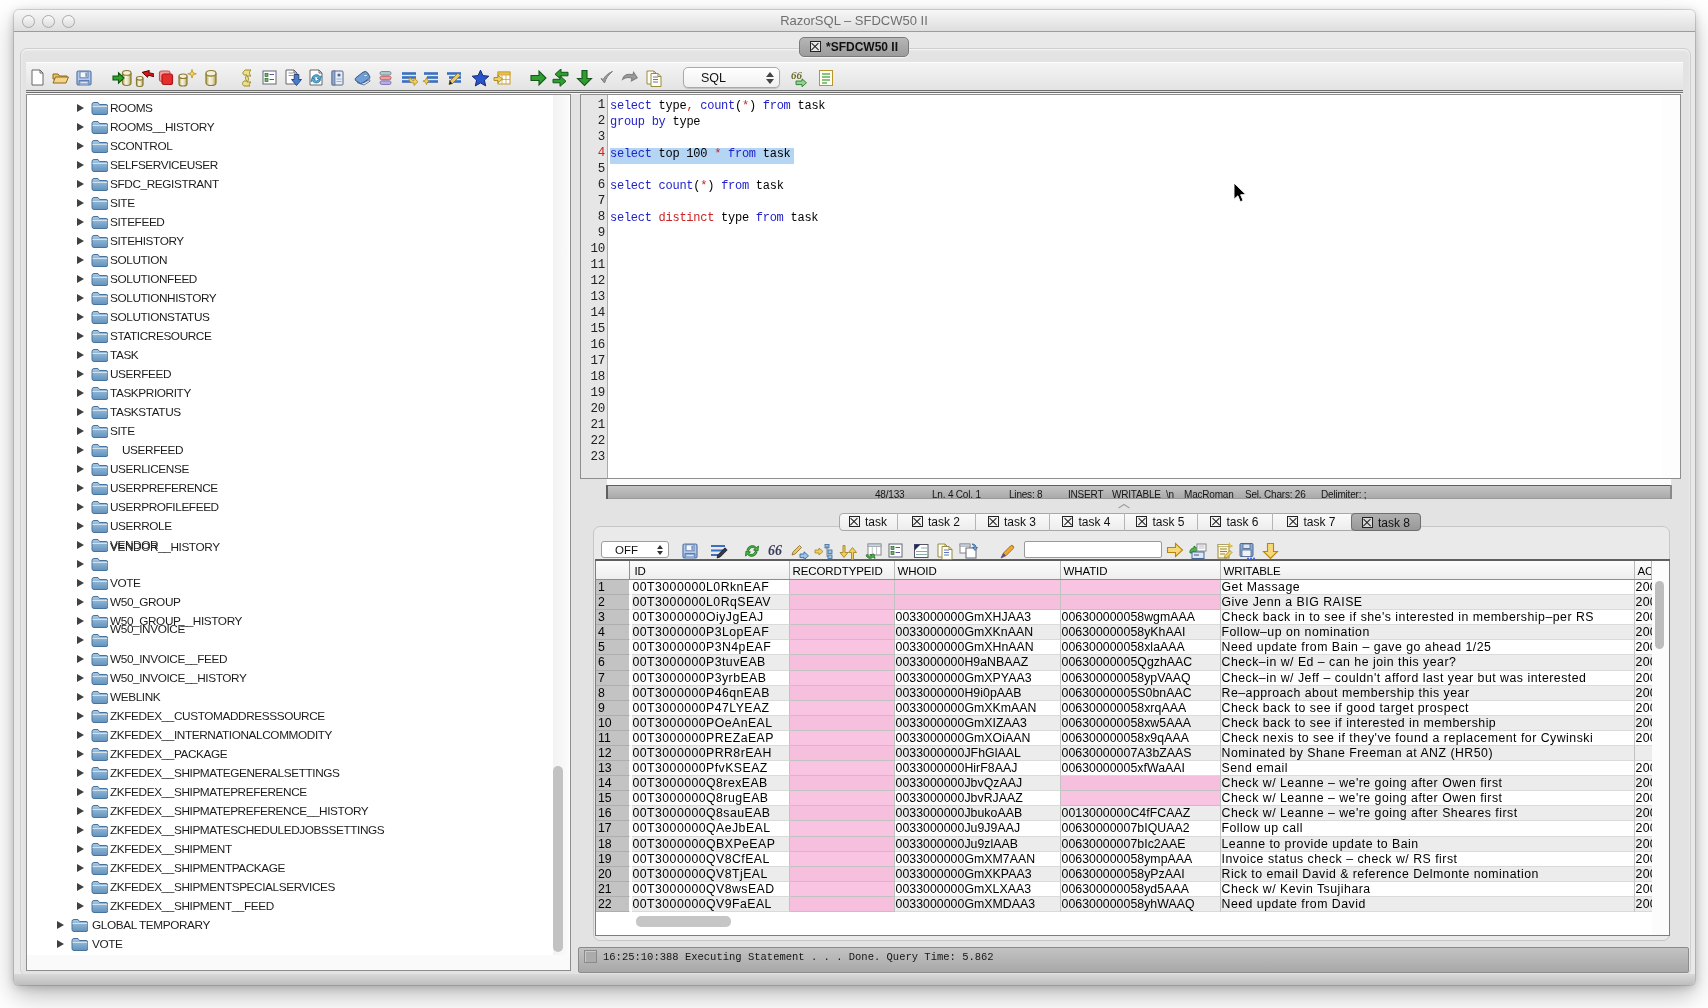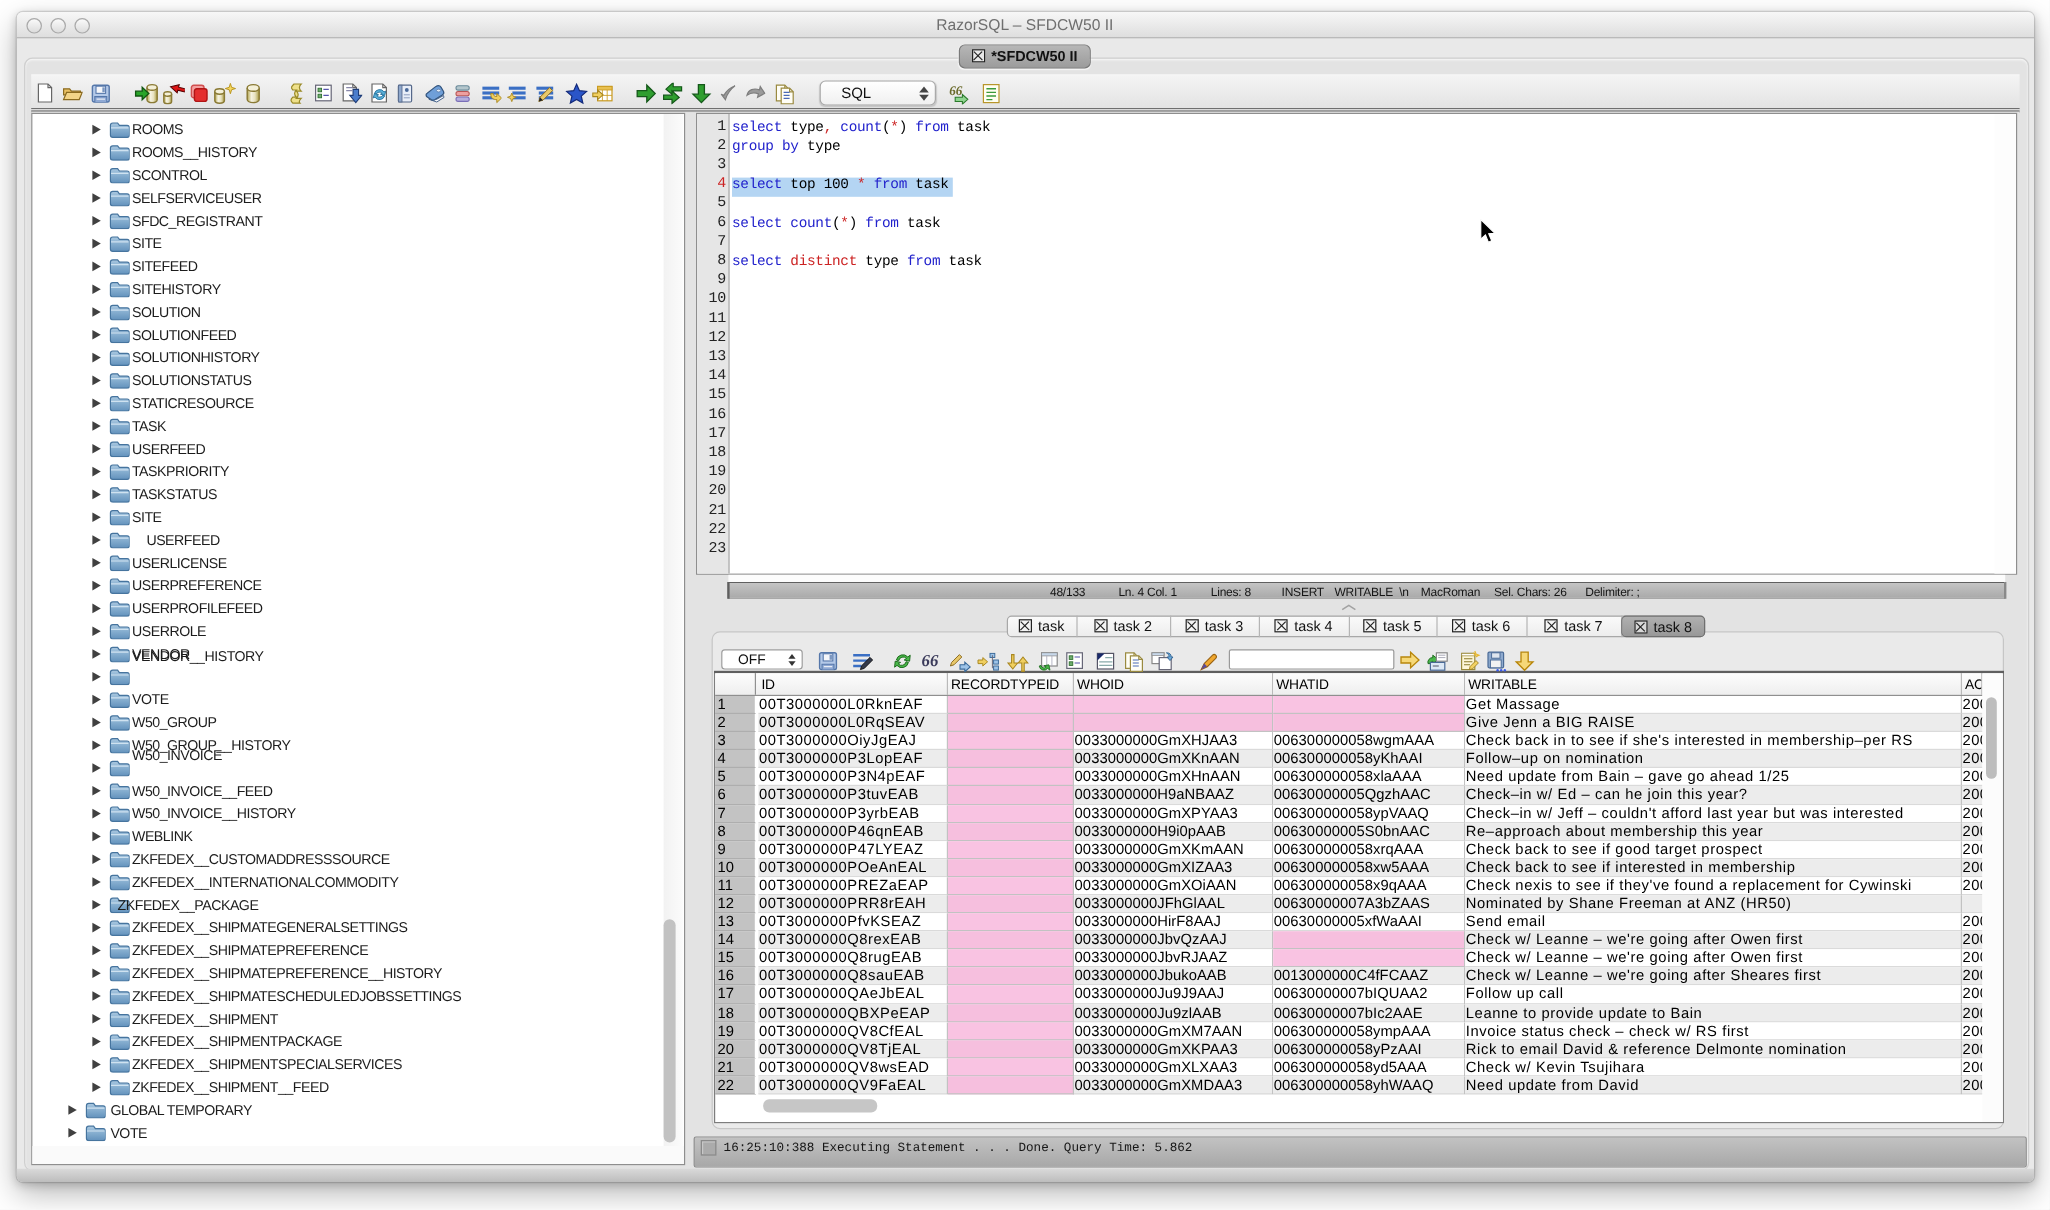--- a/index.html
+++ b/index.html
@@ -448,21 +448,21 @@
     <path d="M1 3.5 q0 -2 2 -2 h4 l1.5 2 h6.5 q2 0 2 2 v6 q0 2 -2 2 h-12 q-2 0 -2 -2 z" fill="url(#fg)" stroke="#46749e" stroke-width="1"></path>
     <path d="M1.5 5.5 h14.5" stroke="#cfe2f0" stroke-width="1" fill="none"></path>
   </svg>
 <div class="tree-row" style="left:110px;top:725.5px">ZKFEDEX__INTERNATIONALCOMMODITY</div>
 <div class="tri" style="left:77px;top:749.5px"></div>
 <svg class="fold" style="left:91px;top:747px" width="17" height="14" viewBox="0 0 17 14">
     <defs></defs>
     <path d="M1 3.5 q0 -2 2 -2 h4 l1.5 2 h6.5 q2 0 2 2 v6 q0 2 -2 2 h-12 q-2 0 -2 -2 z" fill="url(#fg)" stroke="#46749e" stroke-width="1"></path>
     <path d="M1.5 5.5 h14.5" stroke="#cfe2f0" stroke-width="1" fill="none"></path>
   </svg>
-<div class="tree-row" style="left:98px;top:744.5px">ZKFEDEX__PACKAGE</div>
+<div class="tree-row" style="left:110px;top:744.5px">ZKFEDEX__PACKAGE</div>
 <div class="tri" style="left:77px;top:768.5px"></div>
 <svg class="fold" style="left:91px;top:766px" width="17" height="14" viewBox="0 0 17 14">
     <defs></defs>
     <path d="M1 3.5 q0 -2 2 -2 h4 l1.5 2 h6.5 q2 0 2 2 v6 q0 2 -2 2 h-12 q-2 0 -2 -2 z" fill="url(#fg)" stroke="#46749e" stroke-width="1"></path>
     <path d="M1.5 5.5 h14.5" stroke="#cfe2f0" stroke-width="1" fill="none"></path>
   </svg>
 <div class="tree-row" style="left:110px;top:763.5px">ZKFEDEX__SHIPMATEGENERALSETTINGS</div>
 <div class="tri" style="left:77px;top:787.5px"></div>
 <svg class="fold" style="left:91px;top:785px" width="17" height="14" viewBox="0 0 17 14">
     <defs></defs>

